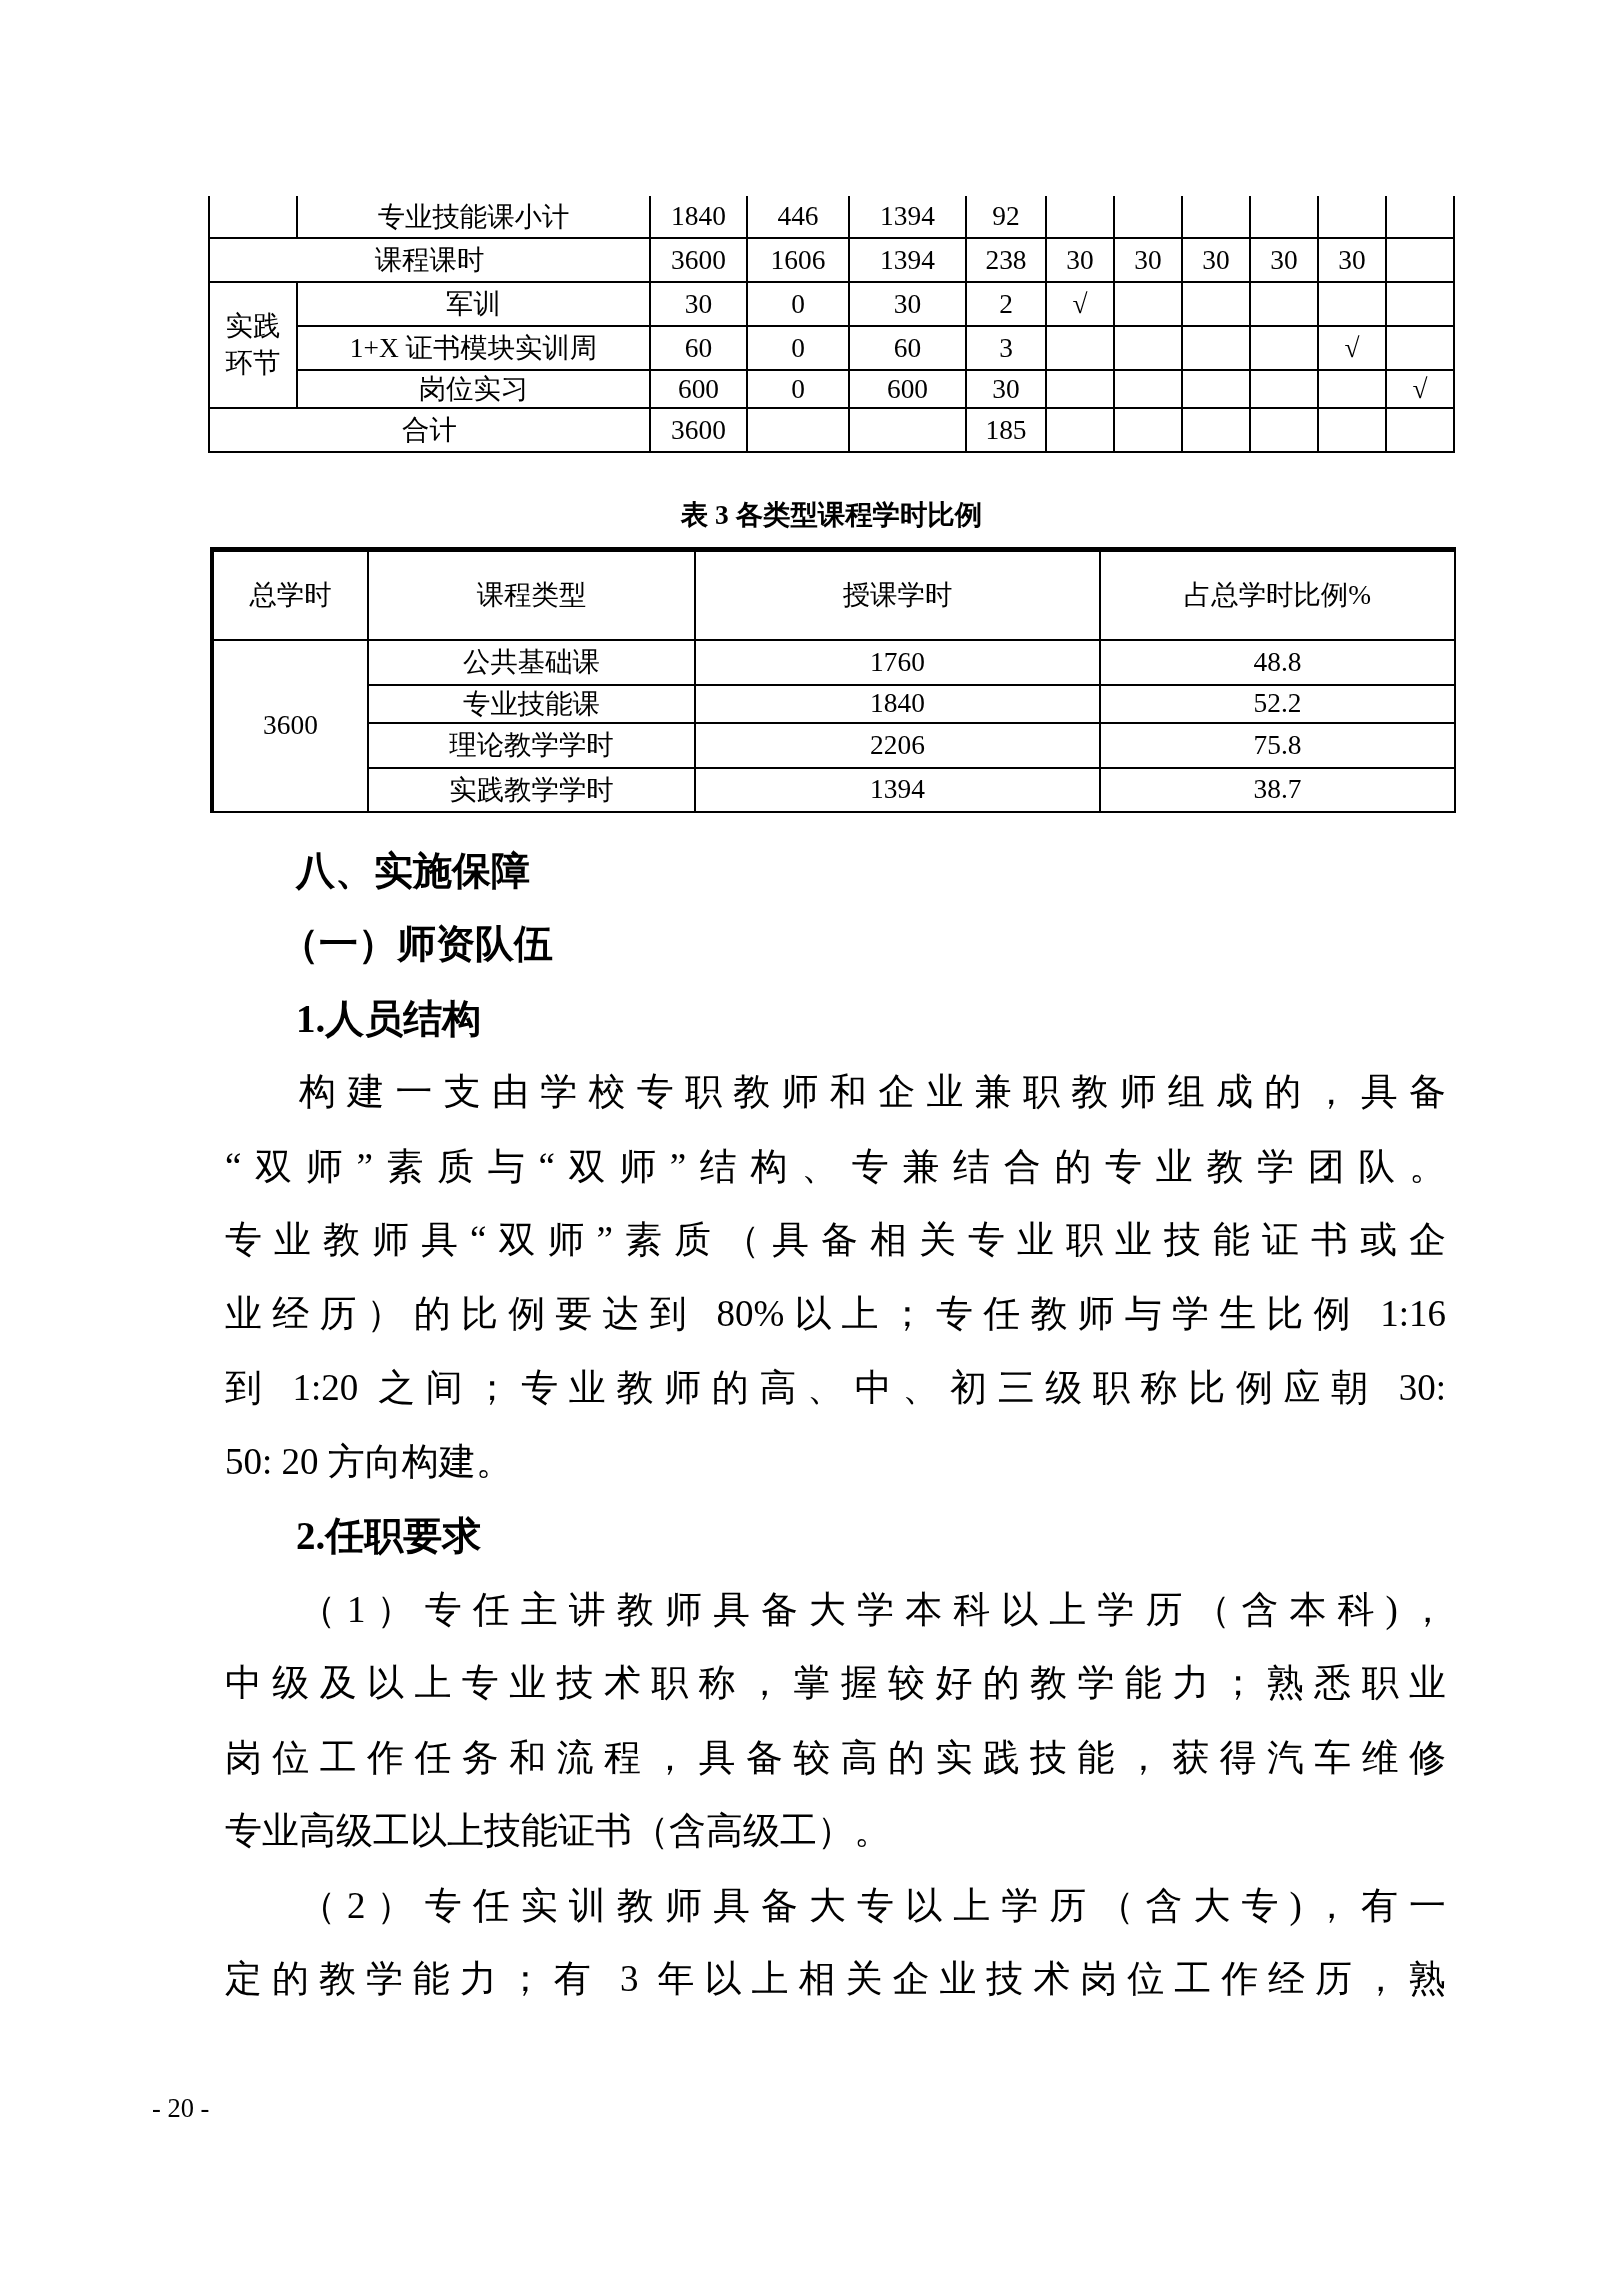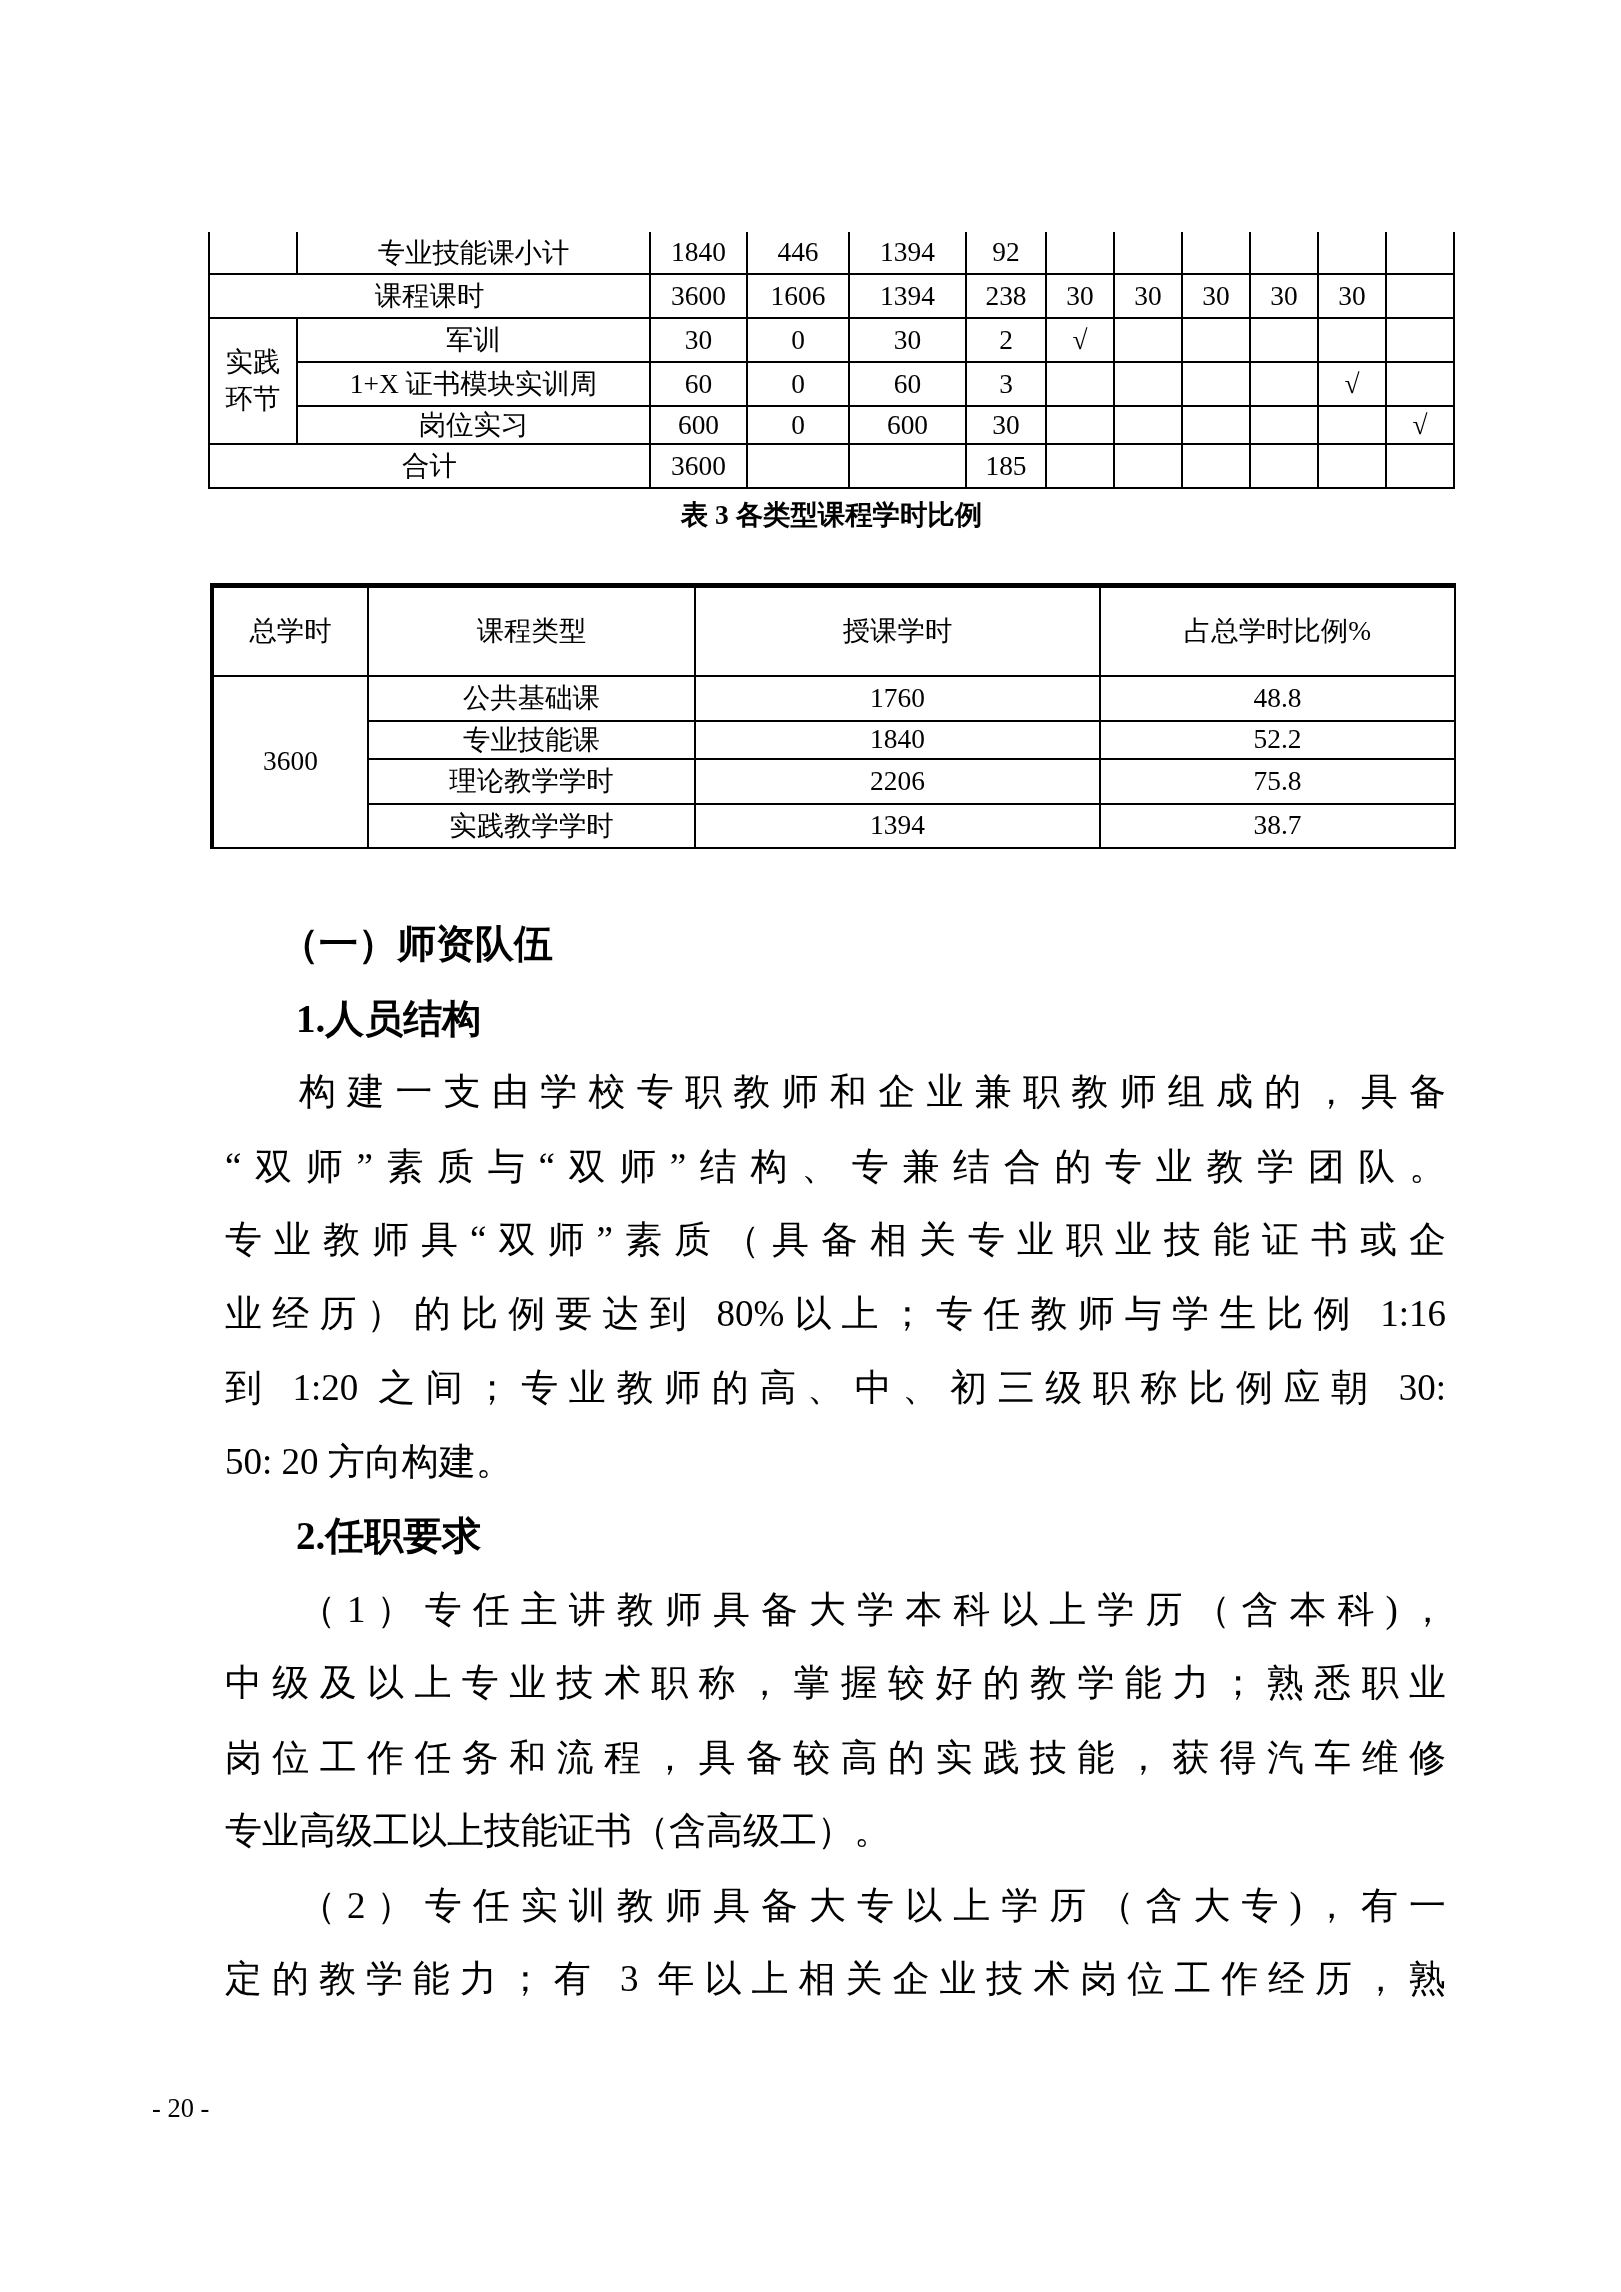--- a/index.html
+++ b/index.html
@@ -1,20 +1,20 @@
 <!DOCTYPE html>
 <html><head>
 <meta charset="utf-8">
 <style>
   html,body{margin:0;padding:0;background:#888;}
   .page{position:relative;width:1621px;height:2293px;background:#ffffff;
         font-family:"Liberation Serif",serif;color:#000;overflow:hidden;}
 
   
-  table{border-collapse:collapse;table-layout:fixed;position:absolute;margin-top:36px;}
+  table{border-collapse:collapse;table-layout:fixed;position:absolute;}
   #hours-table{left:208px;top:196px;width:1243px;}
   #hours-table td{border:2px solid #000;text-align:center;vertical-align:middle;
                   font-size:27.4px;padding:0;overflow:hidden;}
   #hours-table tr.first-row td{border-top:none;}
   .practice-cell{white-space:pre-line;line-height:1.35;}
 
   #ratio-table{left:210px;top:547px;width:1243px;
                border-top:5.9px solid #000;border-left:4.9px solid #000;
                border-right:2.9px solid #000;border-bottom:2.9px solid #000;}
   #ratio-table td{border:2px solid #000;text-align:center;vertical-align:middle;
@@ -173,20 +173,21 @@
       <td>75.8</td>
     </tr>
     <tr style="height:44px">
       <td>实践教学学时</td>
       <td>1394</td>
       <td>38.7</td>
     </tr>
   </tbody>
     </table>
 
+  <div class="bl hline off72" style="top:848px">八、实施保障</div>
   <div class="bl hline off56" style="top:921px">（一）师资队伍</div>
   <div class="bl hline off72" style="top:996px">1.人员结构</div>
 
   <div class="bl jt" style="top:1144px">“双师”素质与“双师”结构、专兼结合的专业教学团队。</div>
   <div class="bl jt indent" style="top:1069px">构建一支由学校专职教师和企业兼职教师组成的，具备</div>
   <div class="bl jt" style="top:1217px">专业教师具“双师”素质（具备相关专业职业技能证书或企</div>
   <div class="bl jt" style="top:1291px">业经历）的比例要达到 80%以上；专任教师与学生比例 1:16</div>
   <div class="bl jt" style="top:1365px">到 1:20 之间；专业教师的高、中、初三级职称比例应朝 30:</div>
   <div class="bl jt-last" style="top:1439px">50: 20 方向构建。</div>
 

